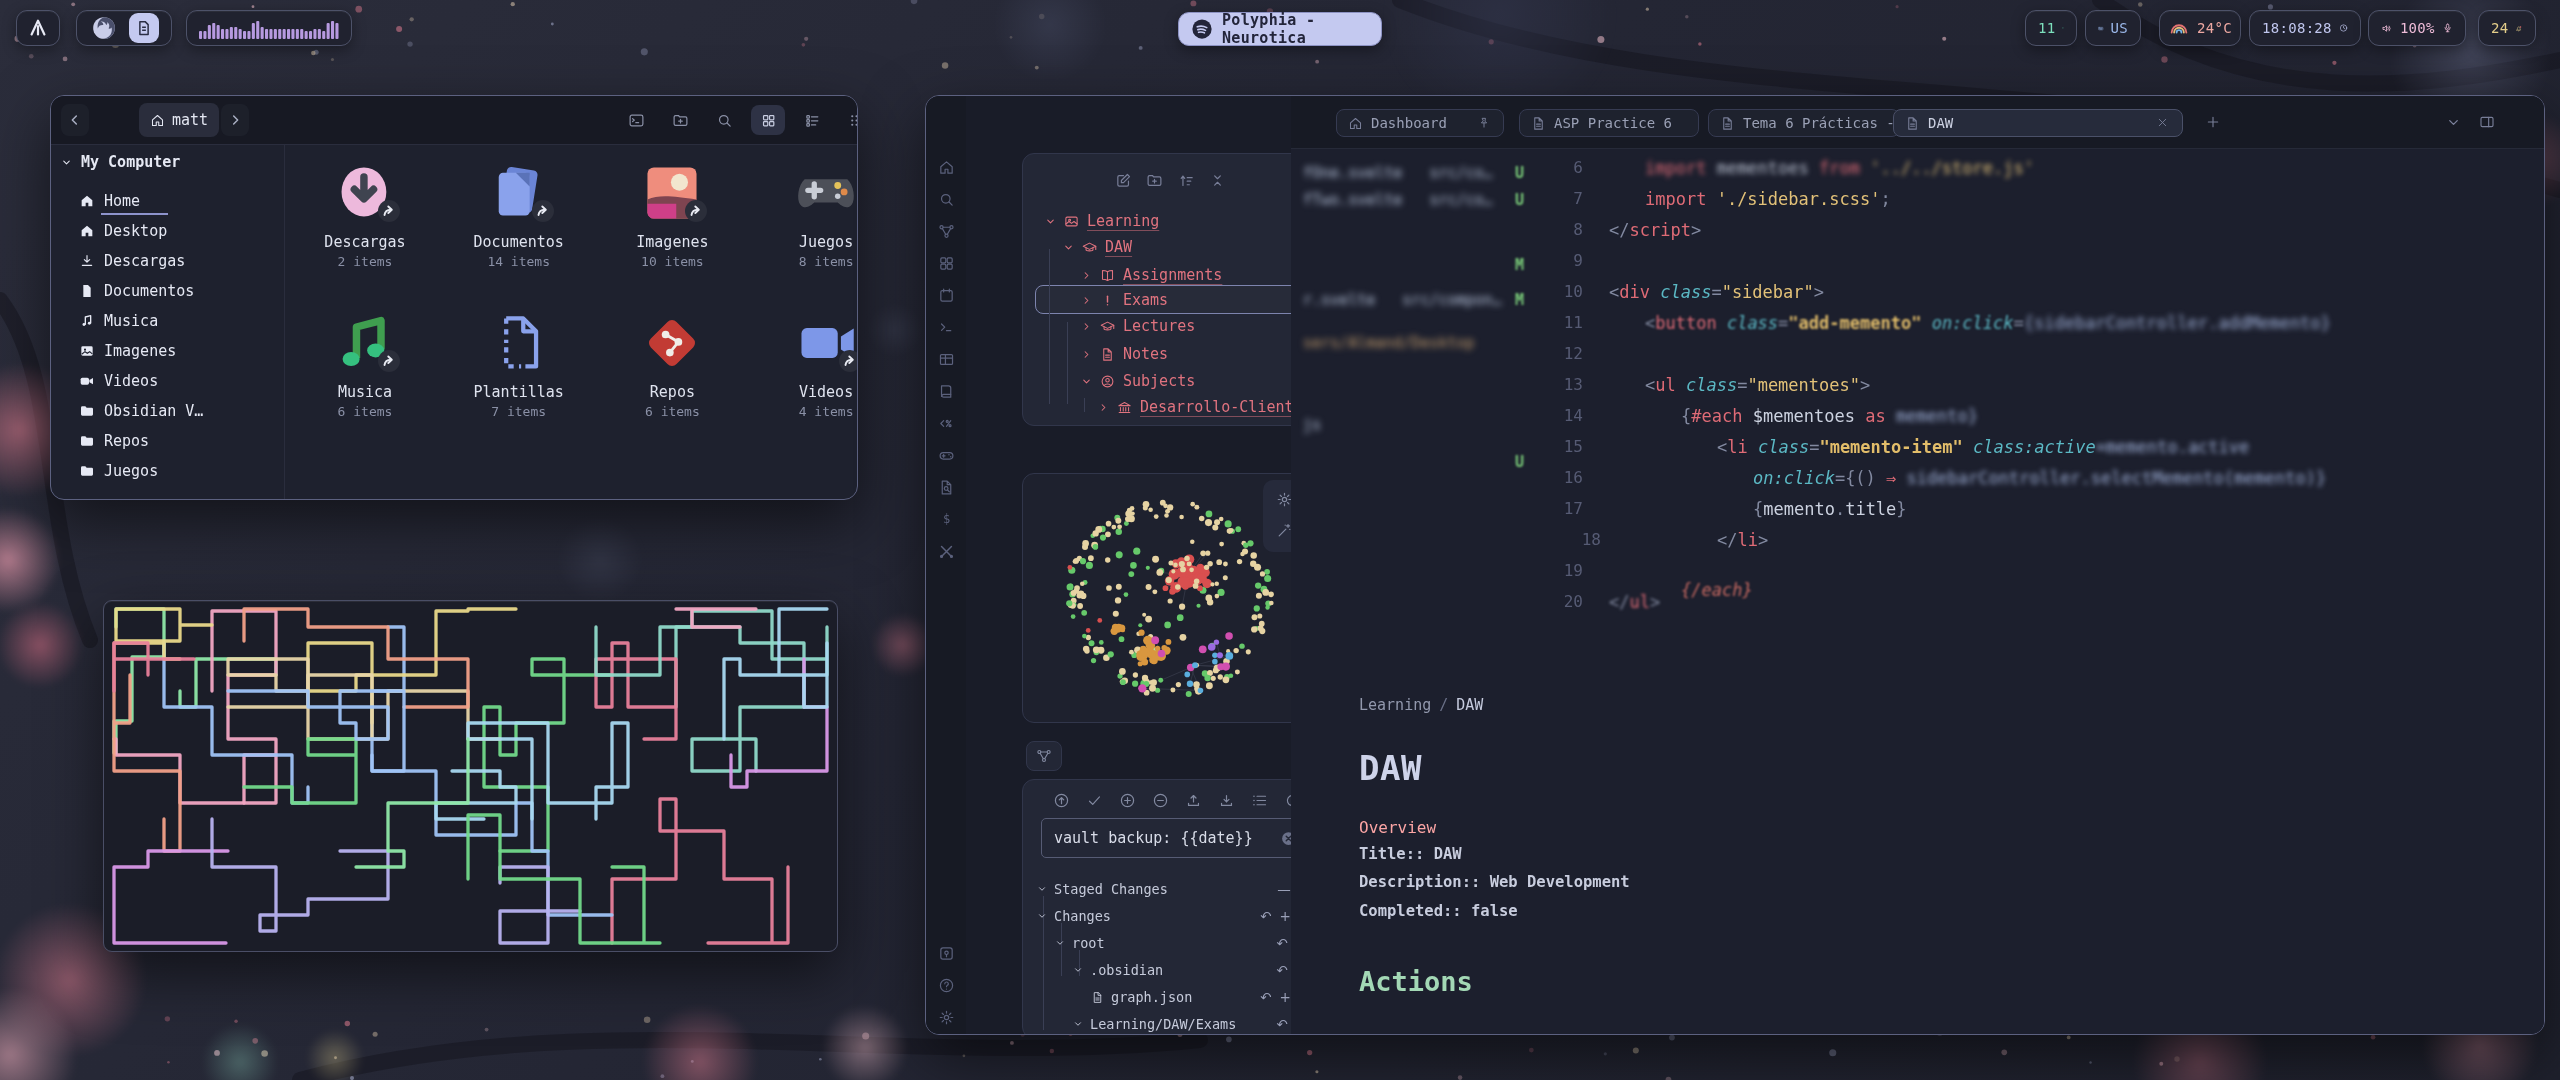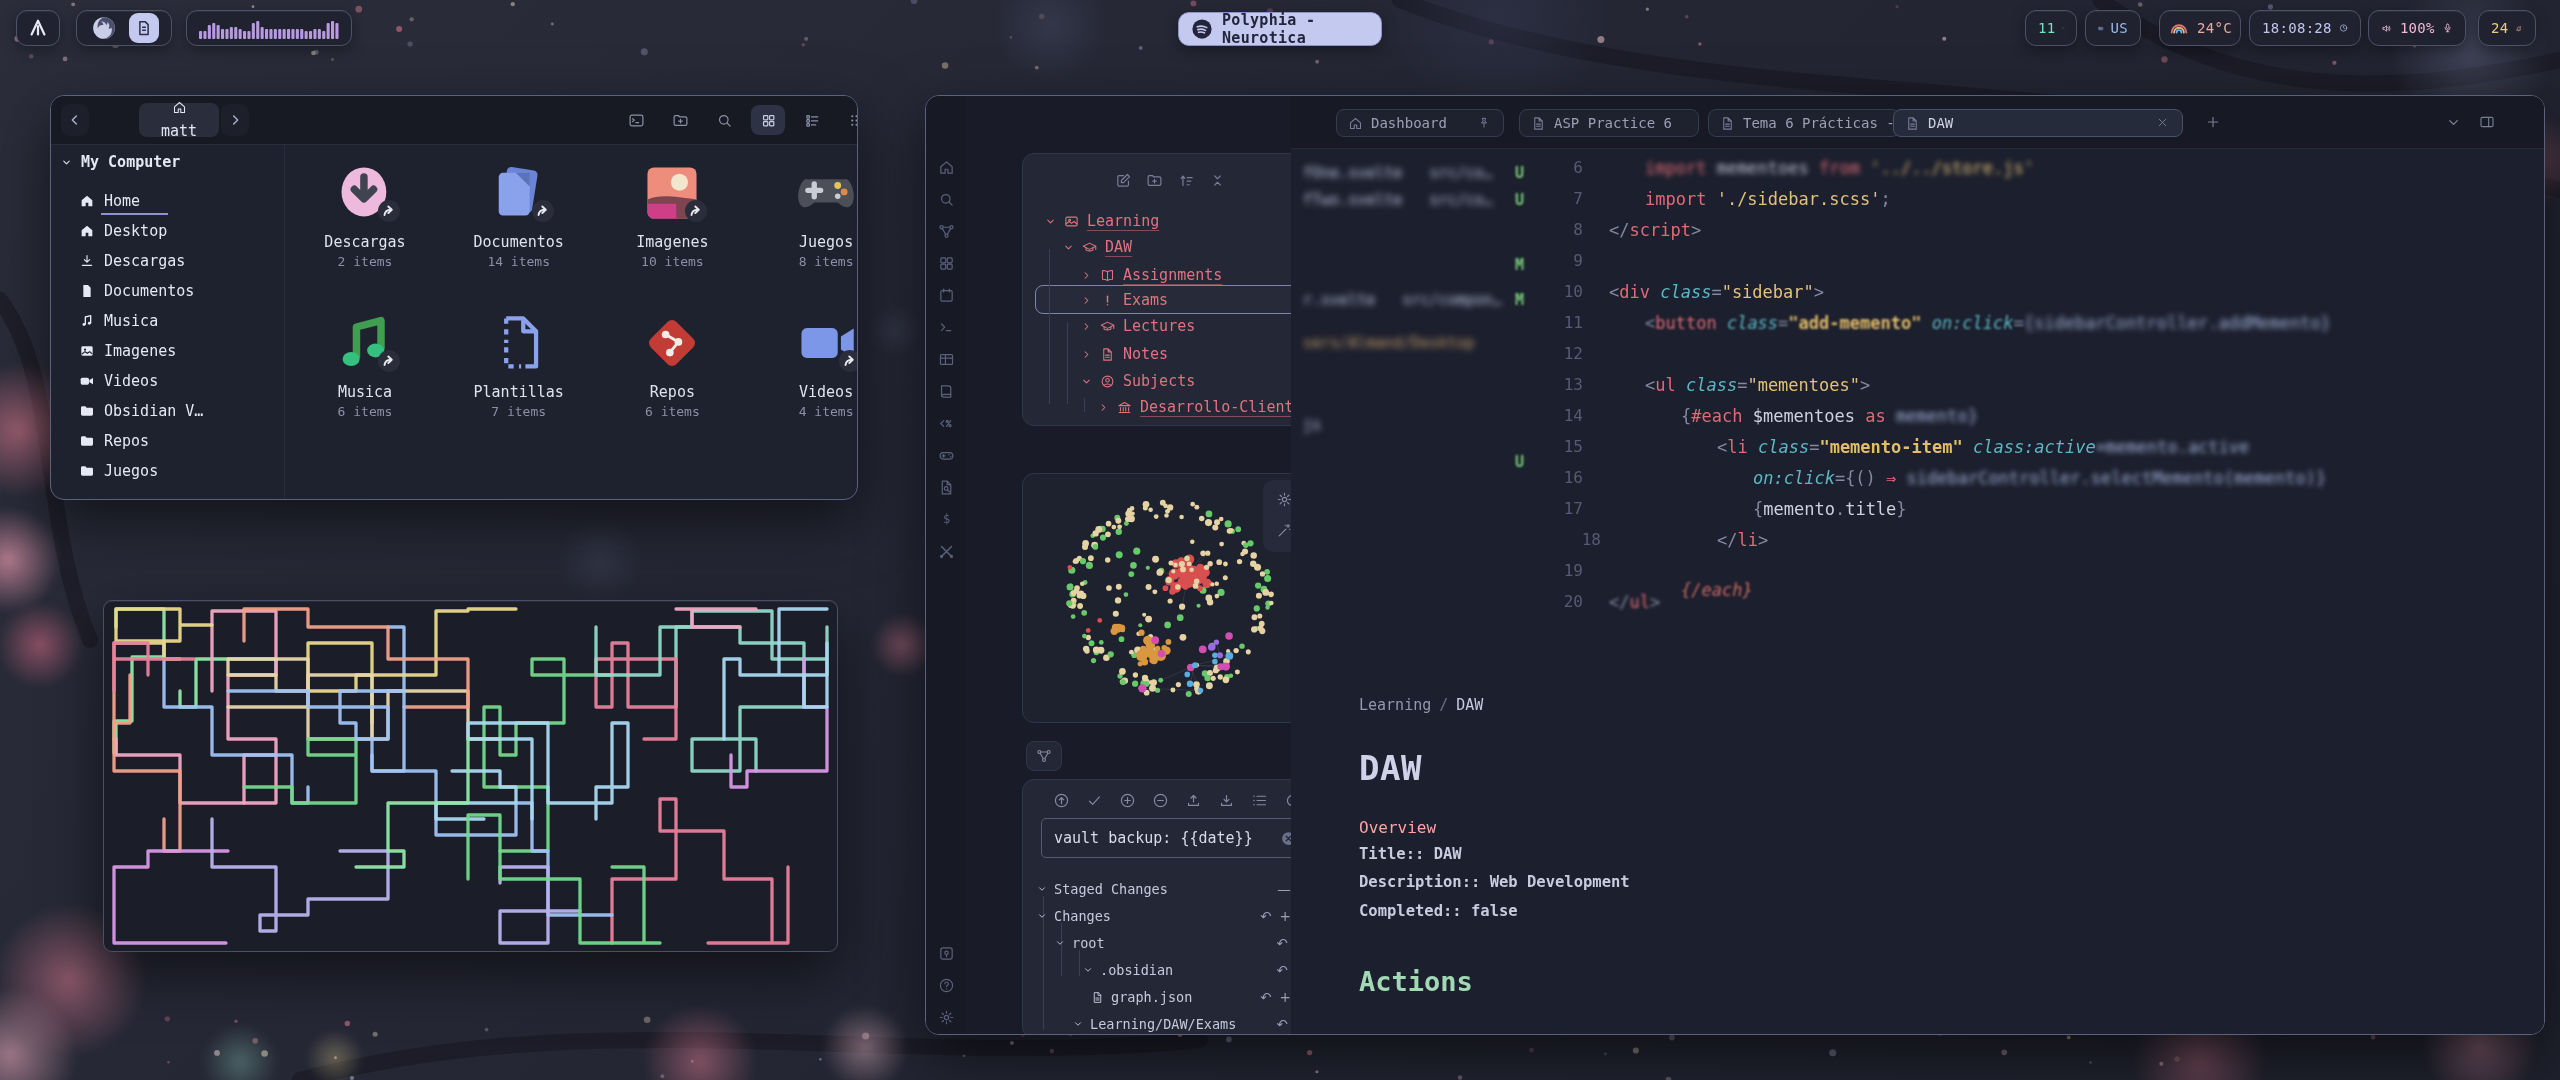--- a/index.html
+++ b/index.html
@@ -22,21 +22,21 @@
   .appbadge.active{background:#c4c9f0;}
   
   .win{position:absolute;background:#1d2030;border:1px solid #5c6180;border-radius:14px;
     box-shadow:0 22px 60px rgba(0,0,0,.55), inset 0 1px 0 rgba(255,255,255,.07);box-sizing:border-box;overflow:hidden;}
   
   #fm{left:50px;top:95px;width:808px;height:405px;background:#1e212e;}
   #fm-head{position:absolute;left:0;top:0;right:0;height:48px;background:#171923;border-bottom:1px solid #2a2d3d;}
   .fm-btn{position:absolute;top:8px;height:32px;background:#23263384;border-radius:8px;display:flex;
     align-items:center;justify-content:center;color:#aab0c4;}
   #fm-crumb{position:absolute;left:88px;top:7px;width:80px;height:34px;background:#2a2d3c;border-radius:8px;
-    display:flex;align-items:center;justify-content:center;gap:7px;color:#e4e7f2;font-size:15px;flex-direction:column;}
+    display:flex;align-items:center;justify-content:center;gap:7px;color:#e4e7f2;font-size:15px;}
   .fm-tool{position:absolute;top:9px;width:34px;height:30px;display:flex;align-items:center;justify-content:center;
     color:#8a90a6;border-radius:8px;}
   .fm-tool.active{background:#2e3245;color:#c9cee2;}
   #fm-sep{position:absolute;left:233px;top:48px;bottom:0;width:1px;background:#2a2d3d;}
   .fm-side-row{position:absolute;display:flex;align-items:center;gap:9px;color:#e6e9f4;font-size:15px;}
   .fm-side-row .under{position:absolute;left:22px;right:-28px;bottom:-5px;height:2px;background:#8d93cc;}
   .fm-cell{position:absolute;width:130px;text-align:center;color:#dfe3ef;}
   .fm-cell .nm{font-size:15px;}
   .fm-cell .ct{font-size:13px;color:#8a90a6;margin-top:3px;}
   .fico{position:relative;width:64px;height:64px;margin:0 auto 8px auto;}
@@ -1592,21 +1592,21 @@
                   </g>
                 </svg>
       <span>root</span>
               </span>
               <span class="rhs">
                 <span style="font-family:'DejaVu Sans',sans-serif">↶</span>
                 <span style="font-family:'DejaVu Sans',sans-serif">+</span>
               </span>
             </div>
             <div class="grow" style="top: 177px;">
-              <span class="lbl" style="left:60px;top:0;height:26px">
+              <span class="lbl" style="left:50px;top:0;height:26px">
                 <svg viewBox="0 0 24 24" width="10" height="10">
                   <g fill="none" stroke="currentColor" stroke-width="1.7" stroke-linecap="round" stroke-linejoin="round">
                     <path d="M6 9 L12 15 L18 9" stroke-width="2.2"></path>
                   </g>
                 </svg>
       <span>.obsidian</span>
               </span>
               <span class="rhs">
                 <span style="font-family:'DejaVu Sans',sans-serif">↶</span>
                 <span style="font-family:'DejaVu Sans',sans-serif">+</span>

